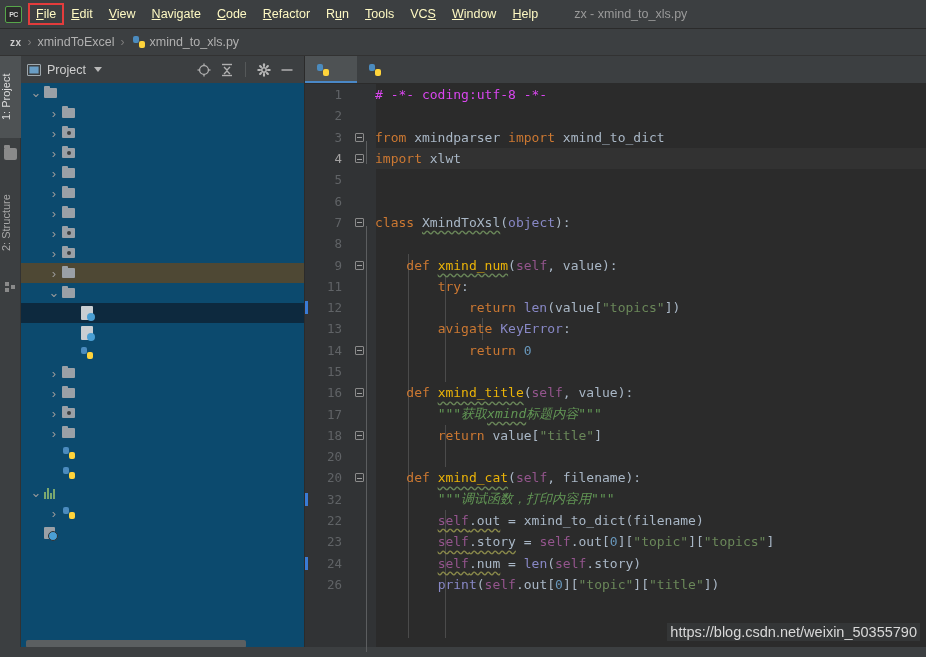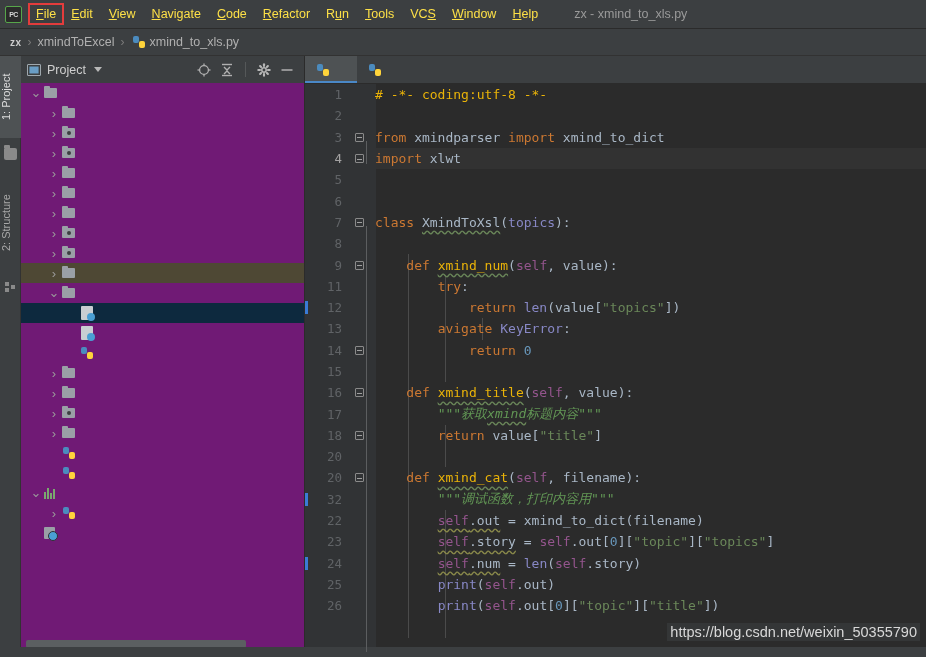--- a/index.html
+++ b/index.html
@@ -26,21 +26,21 @@
     width: 17px; height: 17px; margin-left: 5px; margin-right: 7px;
     background: #2b2b2b;
     border: 1px solid #57a64a;
     border-radius: 2px;
     display: flex; align-items: center; justify-content: center;
     font-size: 7px; font-weight: bold; color: #d4d4d4;
     letter-spacing: -0.5px;
     font-family: "Liberation Sans", sans-serif;
   }
   .menu-item {
-    padding: 2px 8px; font-size: 12.5px; color: #fde047; cursor: default;
+    padding: 2px 8px; font-size: 12.5px; color: #fef9c3; cursor: default;
     white-space: nowrap;
   }
   .menu-item u { text-decoration: underline; text-underline-offset: 1px; }
   .menu-item.boxed {
     outline: 2px solid #e33c3c;
     outline-offset: -1px;
     padding: 3px 7px;
   }
   .win-title {
     margin-left: 28px; color: #9a9a9a; font-size: 12.5px; white-space: nowrap;
@@ -85,21 +85,21 @@
   .folder-ico:before {
     content:""; position:absolute; left:0; top:-3px; width:6px; height:3px;
     background:#8a8a8a; border-radius:1px 1px 0 0;
   }
   .struct-ico { position: absolute; left: 5px; width: 11px; height: 11px; }
   .struct-ico span { position: absolute; background: #8a8a8a; }
 
   
   .project-panel {
     position: absolute; left: 21px; top: 56px; width: 284px; height: 601px;
-    background: #701a75;
+    background: #0c4a6e;
     border-right: 1px solid #2b2b2b;
   }
   .pp-header {
     height: 27px; display: flex; align-items: center; padding: 0 6px;
     background: #3c3f41;
   }
   .pp-title { display: flex; align-items: center; gap: 6px; color: #cfcfcf; font-size: 12.5px; }
   .proj-sq {
     width: 14px; height: 12px; border: 1.6px solid #9fa8ad; border-radius: 1px;
     background: #6a9ec5; box-shadow: inset 0 0 0 1.4px #3c3f41;
@@ -230,21 +230,21 @@
   }
   .fold .fend:before {
     content:""; position:absolute; left:1.5px; top:3.5px; width:5px; height:1px; background:#a0a0a0;
   }
   .ctext { padding-left: 7px; position: relative; z-index: 2; }
   .indent-guide {
     position: absolute; top: 0; bottom: 0; width: 1px; background: #4b4b4b; z-index: 1;
   }
 
   
-  .c-com { color: #eab308; }
+  .c-com { color: #d946ef; }
   .c-kw  { color: #cc7832; }
   .c-str { color: #6a8759; }
   .c-num { color: #6897bb; }
   .c-cls { color: #a9b7c6; }
   .c-fn  { color: #eab308; }
   .c-self{ color: #94558d; }
   .c-plain { color: #a9b7c6; }
   .c-doc { color: #629755; font-style: italic; }
   .c-bi  { color: #8888c6; }
   .squig {
@@ -615,38 +615,37 @@
     <div class="code-wrap">
       <div class="gutter-bg"></div>
       <div class="fold-bg"></div>
       <div class="code-lines" id="code-lines">
           <div class="cline"><span class="ln-num">1</span><span class="fold"></span><span class="ctext"><span class="c-com"># -*- coding:utf-8 -*-</span></span></div>
           <div class="cline"><span class="ln-num">2</span><span class="fold"></span><span class="ctext">&nbsp;</span></div>
           <div class="cline"><span class="ln-num">3</span><span class="fold"><span class="fbox"></span></span><span class="ctext"><span class="c-kw">from</span> <span class="c-plain">xmindparser</span> <span class="c-kw">import</span> <span class="c-plain">xmind_to_dict</span></span></div>
           <div class="cline cur"><span class="hl-row"></span><span class="ln-num">4</span><span class="fold"><span class="fend"></span></span><span class="ctext"><span class="c-kw">import</span> <span class="c-plain">xlwt</span></span></div>
           <div class="cline"><span class="ln-num">5</span><span class="fold"></span><span class="ctext">&nbsp;</span></div>
           <div class="cline"><span class="ln-num">6</span><span class="fold"></span><span class="ctext">&nbsp;</span></div>
-          <div class="cline"><span class="ln-num">7</span><span class="fold"><span class="fbox"></span></span><span class="ctext"><span class="c-kw">class</span> <span class="c-cls squig">XmindToXsl</span><span class="c-plain">(</span><span class="c-bi">topics</span><span class="c-plain">):</span></span></div>
+          <div class="cline"><span class="ln-num">7</span><span class="fold"><span class="fbox"></span></span><span class="ctext"><span class="c-kw">class</span> <span class="c-cls squig">XmindToXsl</span><span class="c-plain">(</span><span class="c-bi">object</span><span class="c-plain">):</span></span></div>
           <div class="cline"><span class="ln-num">8</span><span class="fold"></span><span class="ctext">&nbsp;</span></div>
           <div class="cline"><span class="ln-num">9</span><span class="fold"><span class="fbox"></span></span><span class="ctext">    <span class="c-kw">def</span> <span class="c-fn squig">xmind_num</span><span class="c-plain">(</span><span class="c-self">self</span><span class="c-plain">, value):</span></span></div>
           <div class="cline"><span class="ln-num">11</span><span class="fold"></span><span class="ctext">        <span class="c-kw">try</span><span class="c-plain">:</span></span></div>
           <div class="cline"><span class="ln-num">12</span><span class="fold"></span><span class="ctext">            <span class="c-kw">return</span> <span class="c-bi">len</span><span class="c-plain">(value[</span><span class="c-str">"topics"</span><span class="c-plain">])</span></span></div>
           <div class="cline"><span class="ln-num">13</span><span class="fold"></span><span class="ctext">        <span class="c-kw">avigate</span> <span class="c-bi">KeyError</span><span class="c-plain">:</span></span></div>
           <div class="cline"><span class="ln-num">14</span><span class="fold"><span class="fend"></span></span><span class="ctext">            <span class="c-kw">return</span> <span class="c-num">0</span></span></div>
           <div class="cline"><span class="ln-num">15</span><span class="fold"></span><span class="ctext">&nbsp;</span></div>
           <div class="cline"><span class="ln-num">16</span><span class="fold"><span class="fbox"></span></span><span class="ctext">    <span class="c-kw">def</span> <span class="c-fn squig">xmind_title</span><span class="c-plain">(</span><span class="c-self">self</span><span class="c-plain">, value):</span></span></div>
           <div class="cline"><span class="ln-num">17</span><span class="fold"></span><span class="ctext">        <span class="c-doc">"""获取<span class="squig">xmind</span>标题内容"""</span></span></div>
           <div class="cline"><span class="ln-num">18</span><span class="fold"><span class="fend"></span></span><span class="ctext">        <span class="c-kw">return</span> <span class="c-plain">value[</span><span class="c-str">"title"</span><span class="c-plain">]</span></span></div>
           <div class="cline"><span class="ln-num">20</span><span class="fold"></span><span class="ctext">&nbsp;</span></div>
           <div class="cline"><span class="ln-num">20</span><span class="fold"><span class="fbox"></span></span><span class="ctext">    <span class="c-kw">def</span> <span class="c-fn squig">xmind_cat</span><span class="c-plain">(</span><span class="c-self">self</span><span class="c-plain">, filename):</span></span></div>
           <div class="cline"><span class="ln-num">32</span><span class="fold"></span><span class="ctext">        <span class="c-doc">"""调试函数，打印内容用"""</span></span></div>
           <div class="cline"><span class="ln-num">22</span><span class="fold"></span><span class="ctext">        <span class="c-self squig-w">self</span><span class="c-plain squig-w">.out</span> <span class="c-plain">= xmind_to_dict(filename)</span></span></div>
           <div class="cline"><span class="ln-num">23</span><span class="fold"></span><span class="ctext">        <span class="c-self squig-w">self</span><span class="c-plain squig-w">.story</span> <span class="c-plain">= </span><span class="c-self">self</span><span class="c-plain">.out[</span><span class="c-num">0</span><span class="c-plain">][</span><span class="c-str">"topic"</span><span class="c-plain">][</span><span class="c-str">"topics"</span><span class="c-plain">]</span></span></div>
           <div class="cline"><span class="ln-num">24</span><span class="fold"></span><span class="ctext">        <span class="c-self squig-w">self</span><span class="c-plain squig-w">.num</span> <span class="c-plain">= </span><span class="c-bi">len</span><span class="c-plain">(</span><span class="c-self">self</span><span class="c-plain">.story)</span></span></div>
-          <div class="cline"><span class="ln-num">25</span><span class="fold"></span><span class="ctext">        <span class="c-bi">print</span><span class="c-plain">(</span><span class="c-self">self</span><span class="c-plain">.out)</span></span></div>
           <div class="cline"><span class="ln-num">26</span><span class="fold"></span><span class="ctext">        <span class="c-bi">print</span><span class="c-plain">(</span><span class="c-self">self</span><span class="c-plain">.out[</span><span class="c-num">0</span><span class="c-plain">][</span><span class="c-str">"topic"</span><span class="c-plain">][</span><span class="c-str">"title"</span><span class="c-plain">])</span></span></div>
         </div>
     <div class="indent-guide" style="left: 61px; top: 141.8px; height: 426px; background: rgb(92, 94, 96);"></div>
         <div class="indent-guide" style="left: 61px; top: 56.6px; height: 23.3px; background: rgb(92, 94, 96);"></div>
         <div class="indent-guide" style="left: 103px; top: 170.4px; height: 383.4px; background: rgb(75, 75, 75);"></div>
         <div class="indent-guide" style="left: 140px; top: 191.7px; height: 106.5px; background: rgb(75, 75, 75);"></div>
         <div class="indent-guide" style="left: 140px; top: 340.8px; height: 42.6px; background: rgb(75, 75, 75);"></div>
         <div class="indent-guide" style="left: 140px; top: 426px; height: 127.8px; background: rgb(75, 75, 75);"></div>
         <div class="indent-guide" style="left: 177px; top: 234.3px; height: 21.3px; background: rgb(75, 75, 75);"></div>
         <div class="err-stripe" style="top: 217px;"></div>

